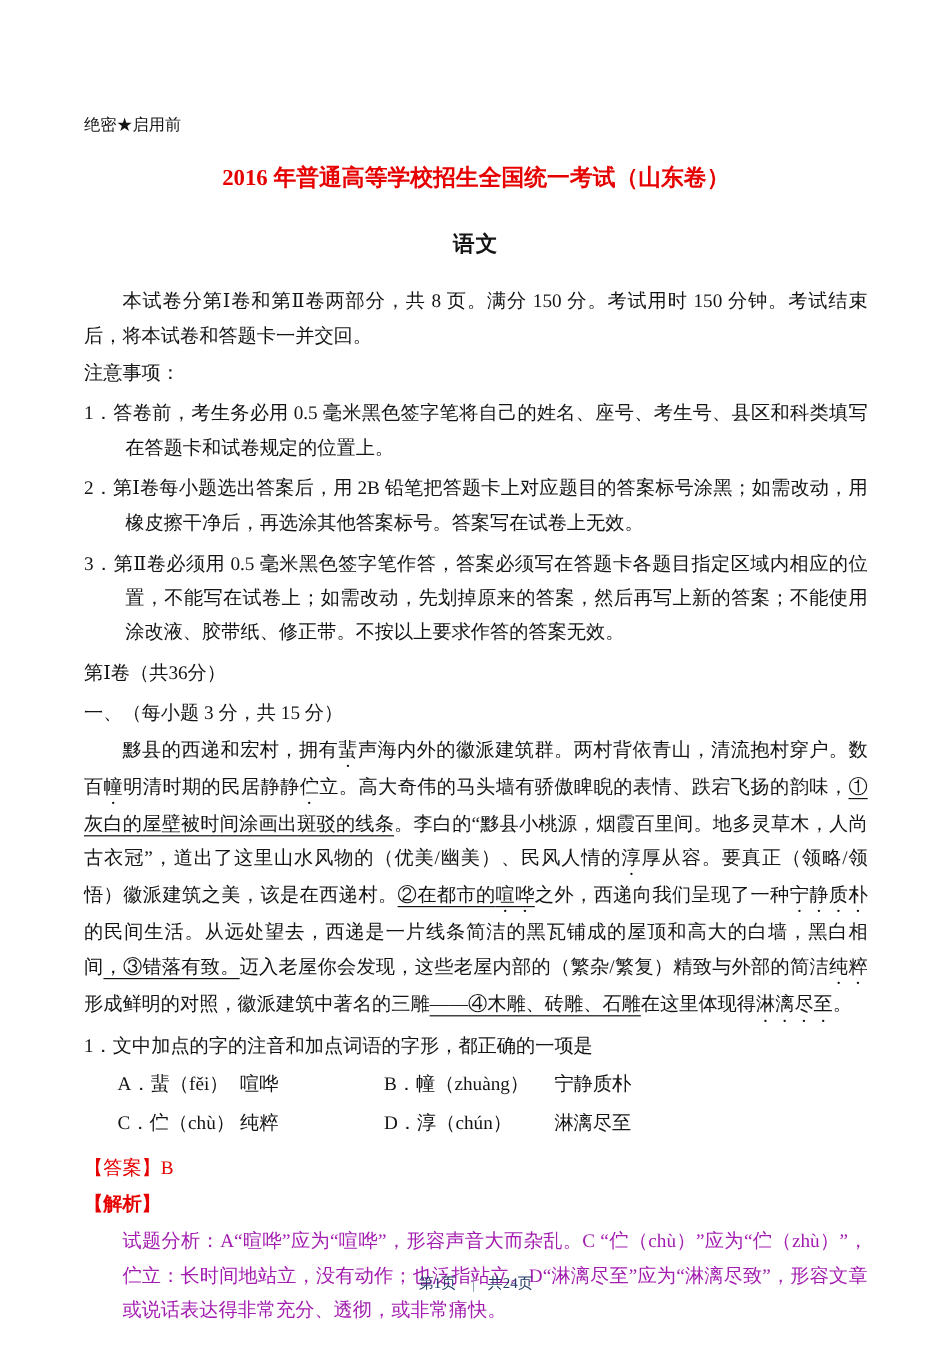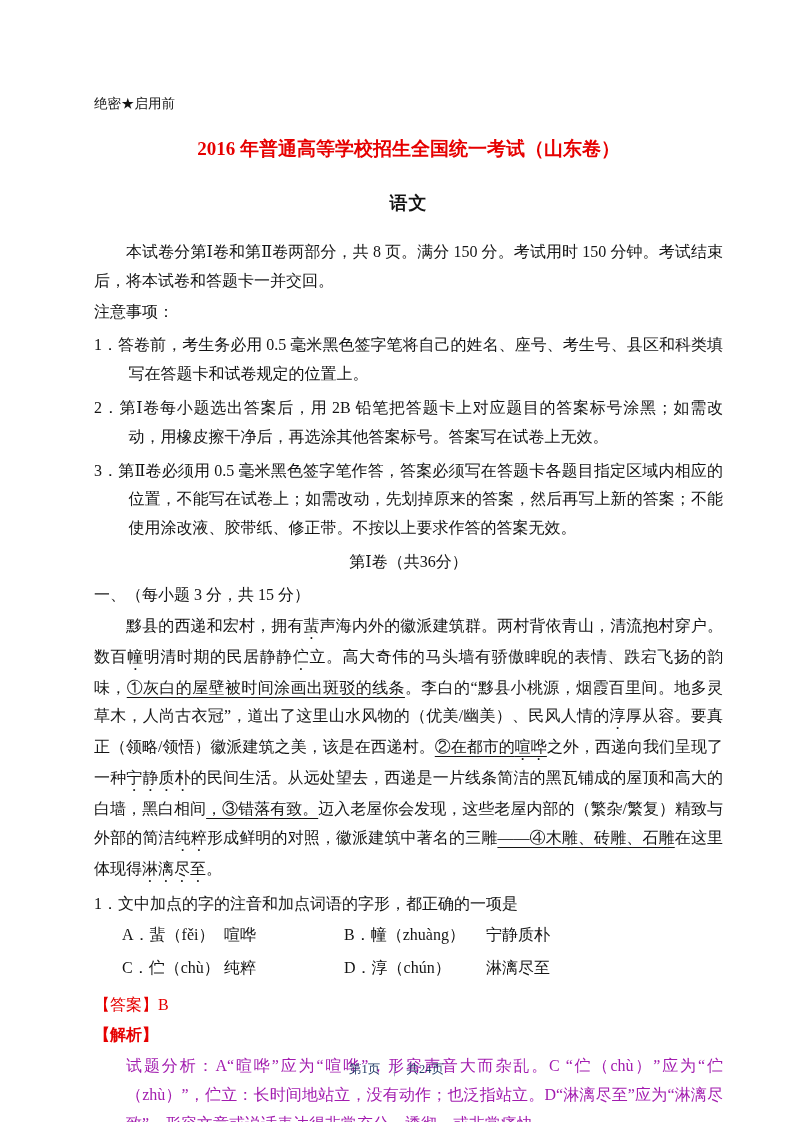--- a/index.html
+++ b/index.html
@@ -5,42 +5,42 @@
   * { box-sizing: border-box; }
   html, body {
     margin: 0; padding: 0; background: #ffffff;
     font-family: "Liberation Serif", "DejaVu Serif", serif;
   }
   .page {
     position: relative;
     width: 793px; height: 1122px;
     margin: 0 auto;
     background: #ffffff;
-    padding: 92px 70px 0 94px;
+    padding: 92px 70px 0 70px;
     color: #141414;
     font-size: 16px;
     line-height: 1.8;
   }
   .classification { font-size: 13.5px; margin: 0 0 20px 0; }
   .title {
     color: #e60000; font-size: 19px; font-weight: bold;
     text-align: center; margin: 14px 0 28px 0; line-height: 1.4;
   }
   .subject {
     font-size: 18px; font-weight: bold; text-align: center;
     margin: 0 0 22px 0; line-height: 1.4; letter-spacing: 1px;
   }
   p { margin: 0; }
   .intro { text-indent: 2em; text-align: justify; }
   .notice-title { margin: 2px 0; }
   .notice {
     padding-left: 2.15em; text-indent: -2.15em;
     text-align: justify; margin: 5px 0;
   }
-  .section-title { text-align: center; margin: 4px 0; }
+  .section-title { text-align: left; margin: 4px 0; }
   .part-heading { margin: 2px 0; }
   .passage { text-indent: 2em; text-align: justify; margin: 0 0 4px 0; }
   .seg.u { text-decoration: underline; text-underline-offset: 4px; }
   .seg.d {
     -webkit-text-emphasis: dot; -webkit-text-emphasis-position: under right;
     text-emphasis: dot; text-emphasis-position: under right;
   }
   .question { margin: 2px 0; }
   .options {
     display: grid;

